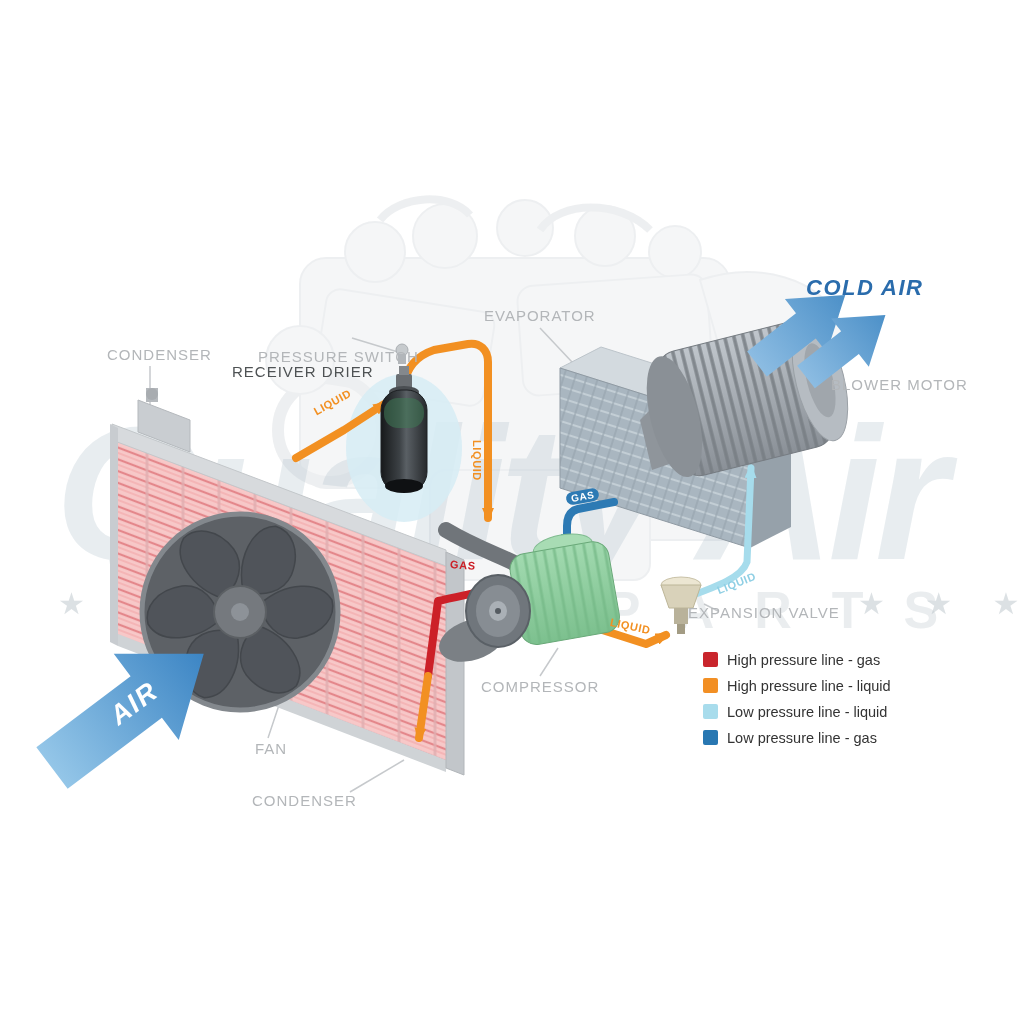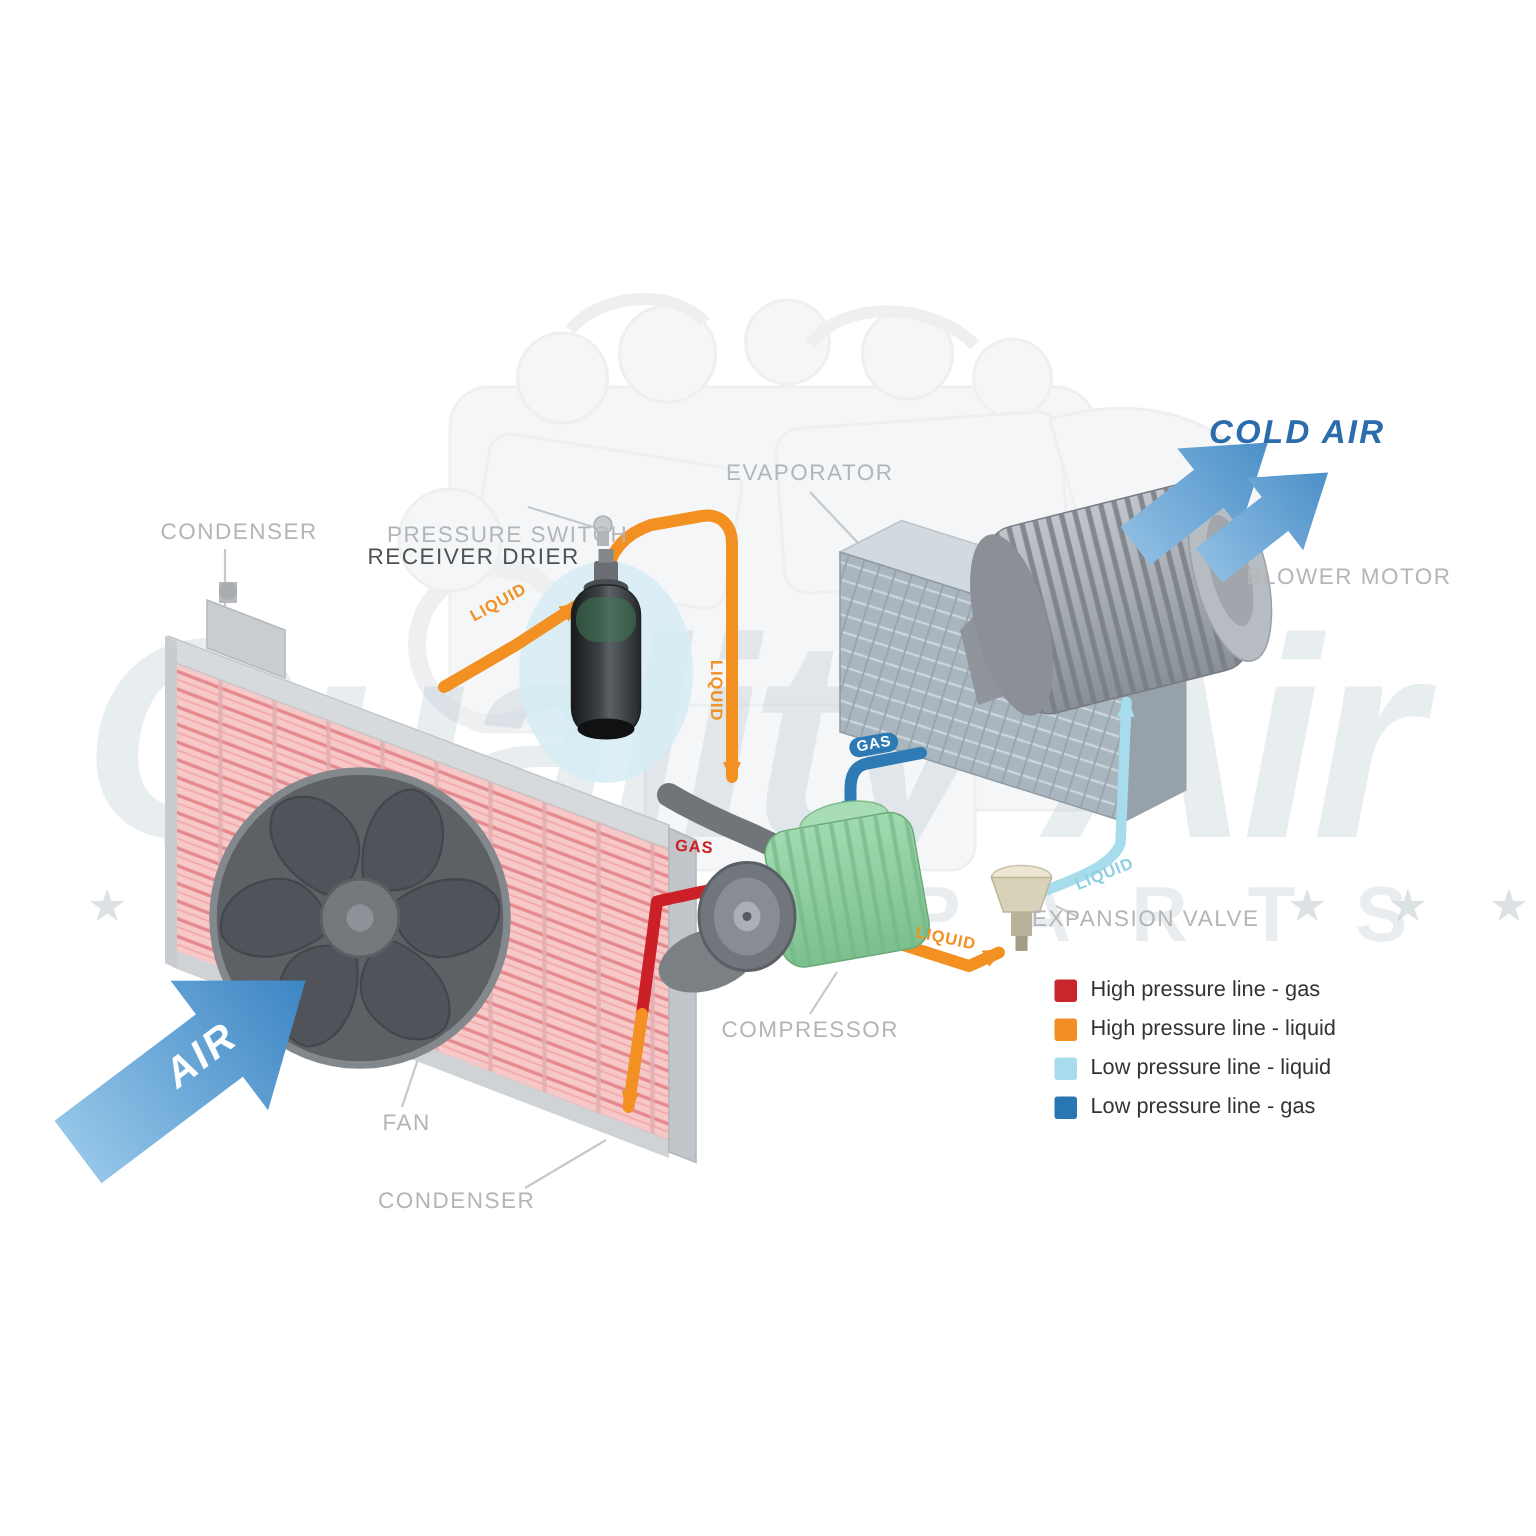--- a/index.html
+++ b/index.html
@@ -15,21 +15,21 @@
   .pl-orange{color:#f29022;}
   .pl-red{color:#cc2028;}
   .pl-lblue{color:#8fcfe4;}
   .pl-gasblue{color:#ffffff;background:#2d7ab4;padding:1px 5px;border-radius:7px;font-size:10px;}
   .wm-main{position:absolute;left:55px;top:398px;font-size:190px;line-height:1;font-weight:bold;
            font-style:italic;color:rgba(172,189,201,0.28);white-space:nowrap;letter-spacing:-6px;}
   .wm-sub{position:absolute;left:245px;top:580px;font-size:52px;font-weight:bold;
           letter-spacing:40px;color:rgba(186,194,201,0.30);white-space:nowrap;}
   .wm-stars{position:absolute;top:586px;font-size:30px;letter-spacing:16px;color:rgba(178,188,196,0.45);white-space:nowrap;}
   .legend{position:absolute;left:703px;top:652px;}
-  .legend-row{display:flex;align-items:center;margin-bottom:10px;}
+  .legend-row{display:flex;align-items:flex-start;margin-bottom:10px;}
   .swatch{width:15px;height:15px;border-radius:2px;margin-right:9px;flex:none;}
   .legend-label{font-size:14.5px;color:#333;font-weight:500;white-space:nowrap;}
 </style>
 </head>
 <body>
 
 <div class="stage">
 
   <svg width="1024" height="1024">
     <g opacity="0.55" fill="#eef0f2" stroke="#e0e3e6" stroke-width="2">
@@ -227,21 +227,21 @@
         <polygon points="0,-16 62,-16 62,-34 112,0 62,34 62,16 0,16" fill="url(#gradCold)"></polygon>
       </g>
       <g transform="translate(806,377) rotate(-38) scale(0.9)">
         <polygon points="0,-16 62,-16 62,-34 112,0 62,34 62,16 0,16" fill="url(#gradCold)"></polygon>
       </g>
     </g>
   </svg>
 
   <div class="lbl" style="left:107px;top:346px;">CONDENSER</div>
   <div class="lbl" style="left:258px;top:319px;margin-top:29px;">PRESSURE SWITCH</div>
-  <div class="lbl lbl-dark" style="left:245px;top:363px;">RECEIVER DRIER</div>
+  <div class="lbl lbl-dark" style="left:232px;top:363px;">RECEIVER DRIER</div>
   <div class="lbl" style="left:484px;top:307px;">EVAPORATOR</div>
   <div class="cold-air" style="left:806px;top:275px;font-style:italic;">COLD AIR</div>
   <div class="lbl" style="left:831px;top:376px;">BLOWER MOTOR</div>
   <div class="lbl" style="left:688px;top:604px;">EXPANSION VALVE</div>
   <div class="lbl" style="left:481px;top:678px;">COMPRESSOR</div>
   <div class="lbl" style="left:255px;top:740px;">FAN</div>
   <div class="lbl" style="left:252px;top:792px;text-align:center;">CONDENSER</div>
   <div class="air-txt" style="left:108px;top:688px;">AIR</div>
 
   <div class="pipe-lbl pl-orange" style="left:312px;top:396px;transform:rotate(-29deg);">LIQUID</div>

